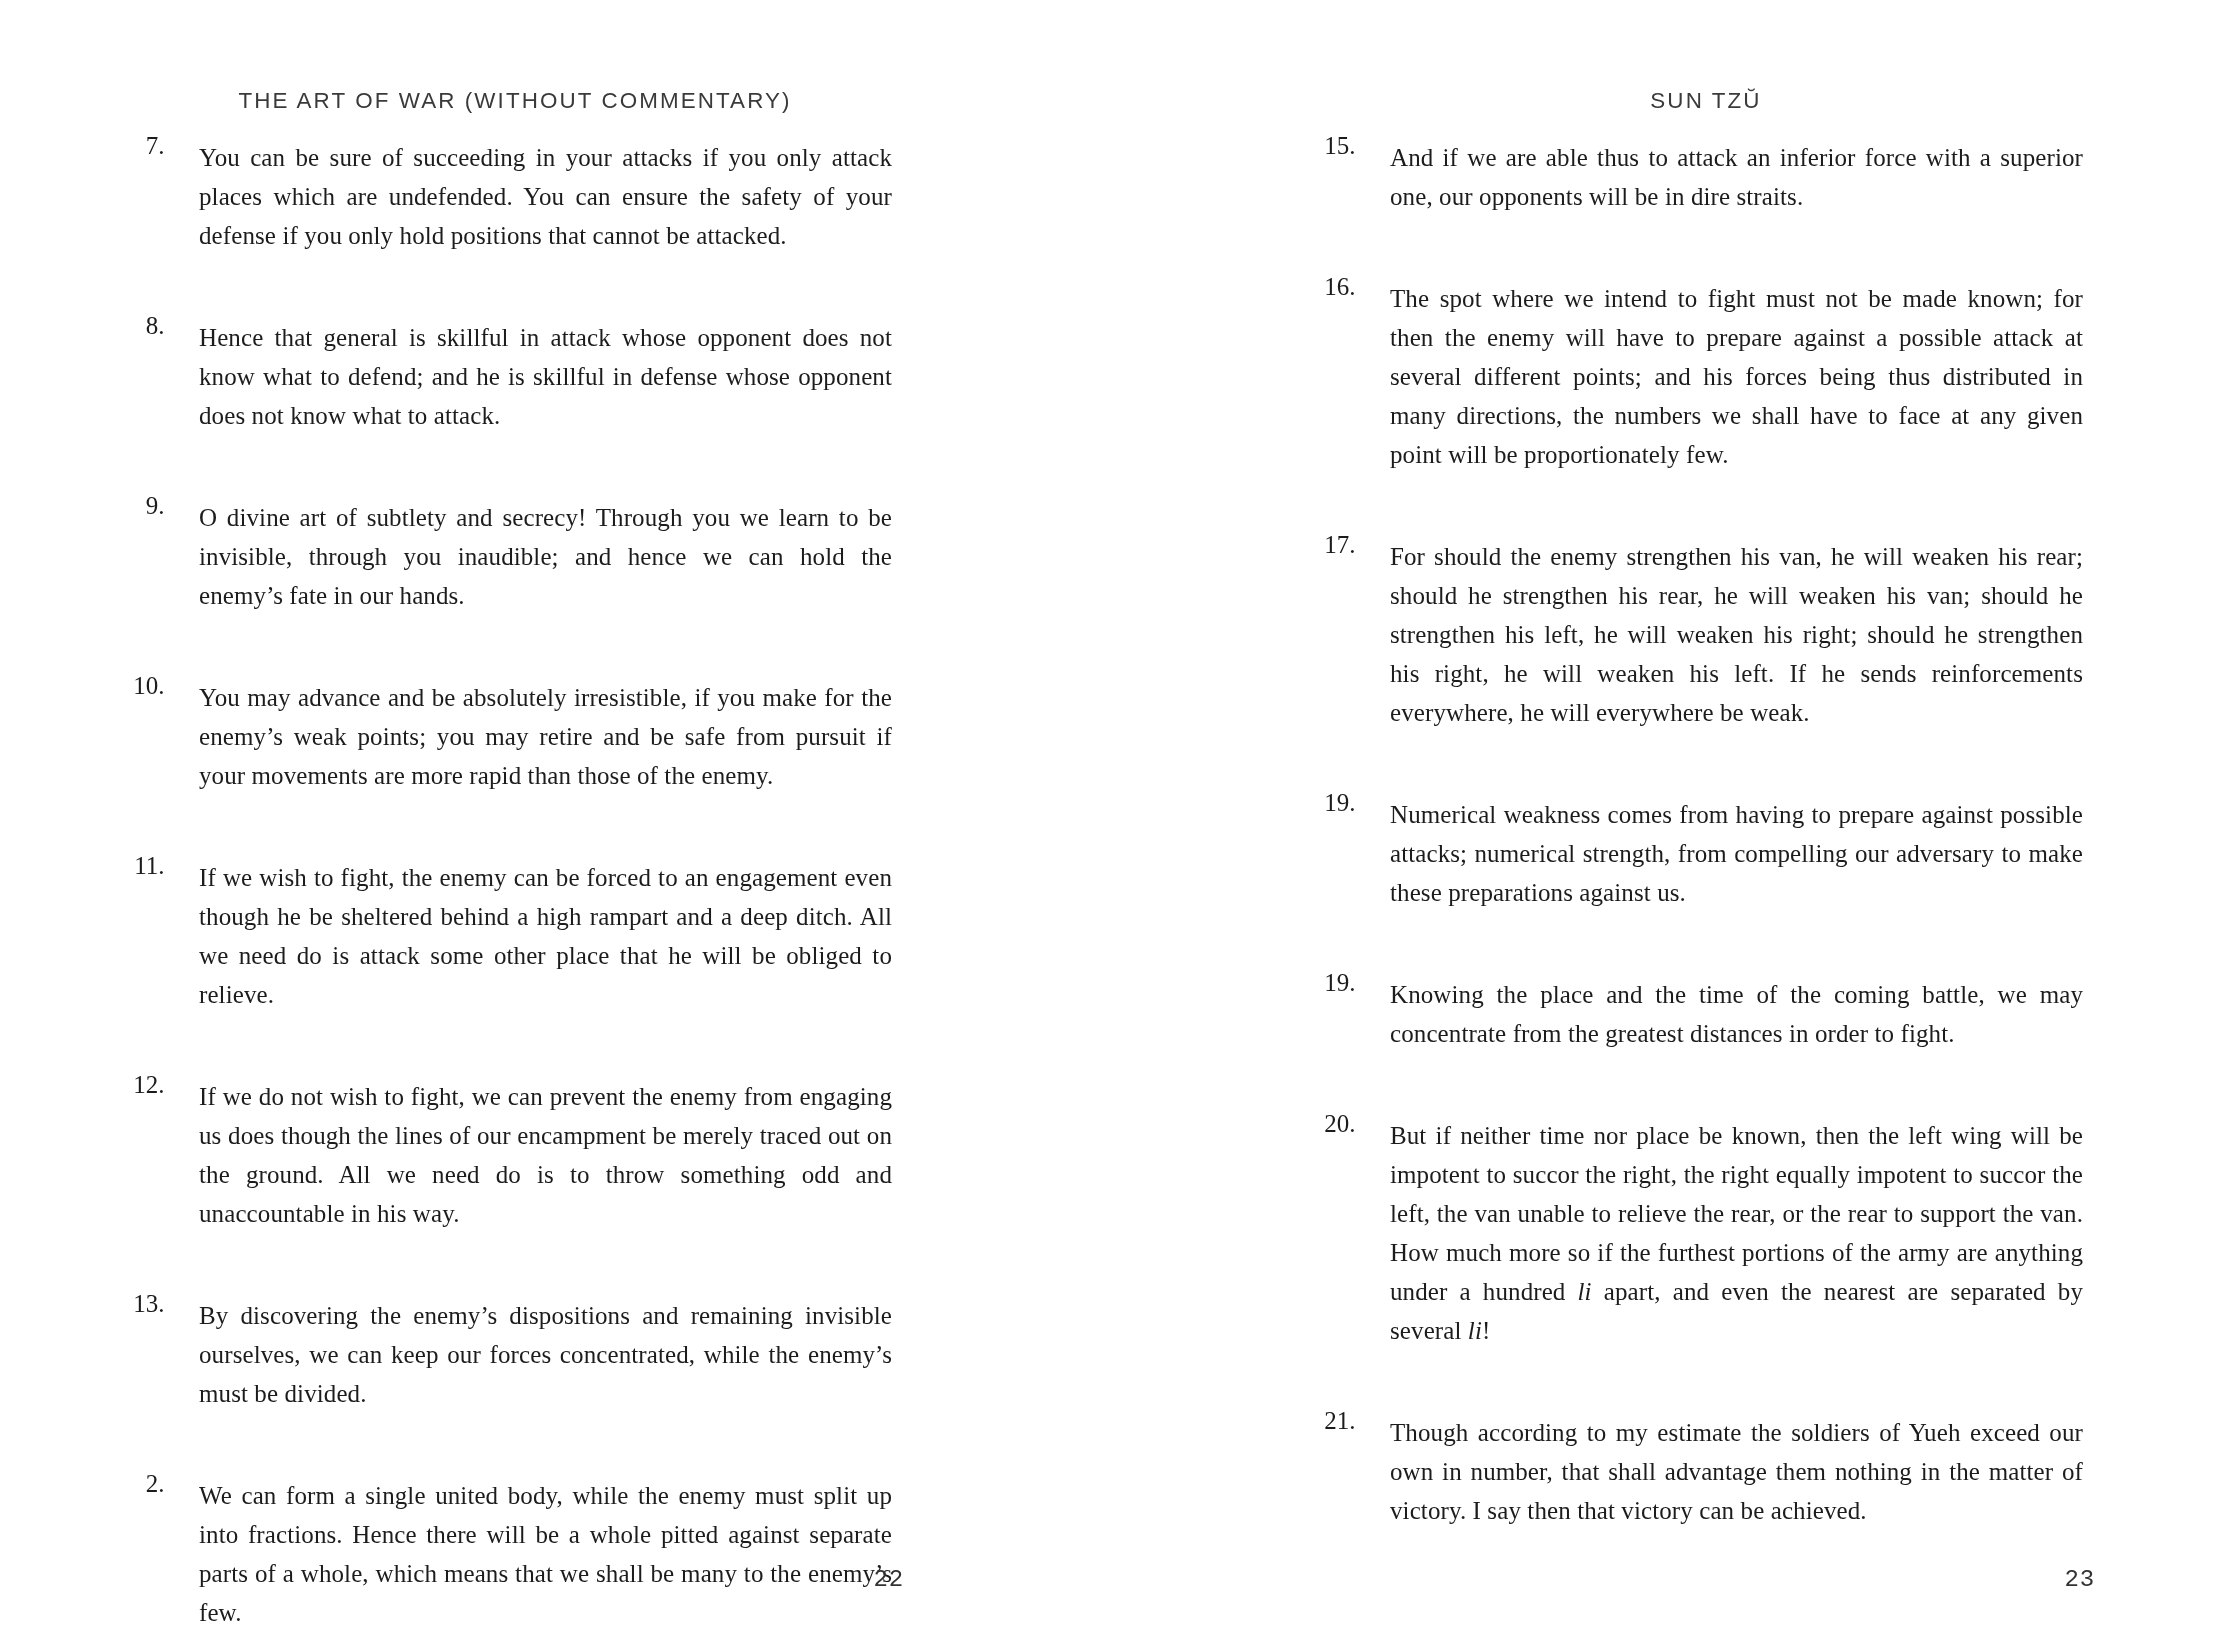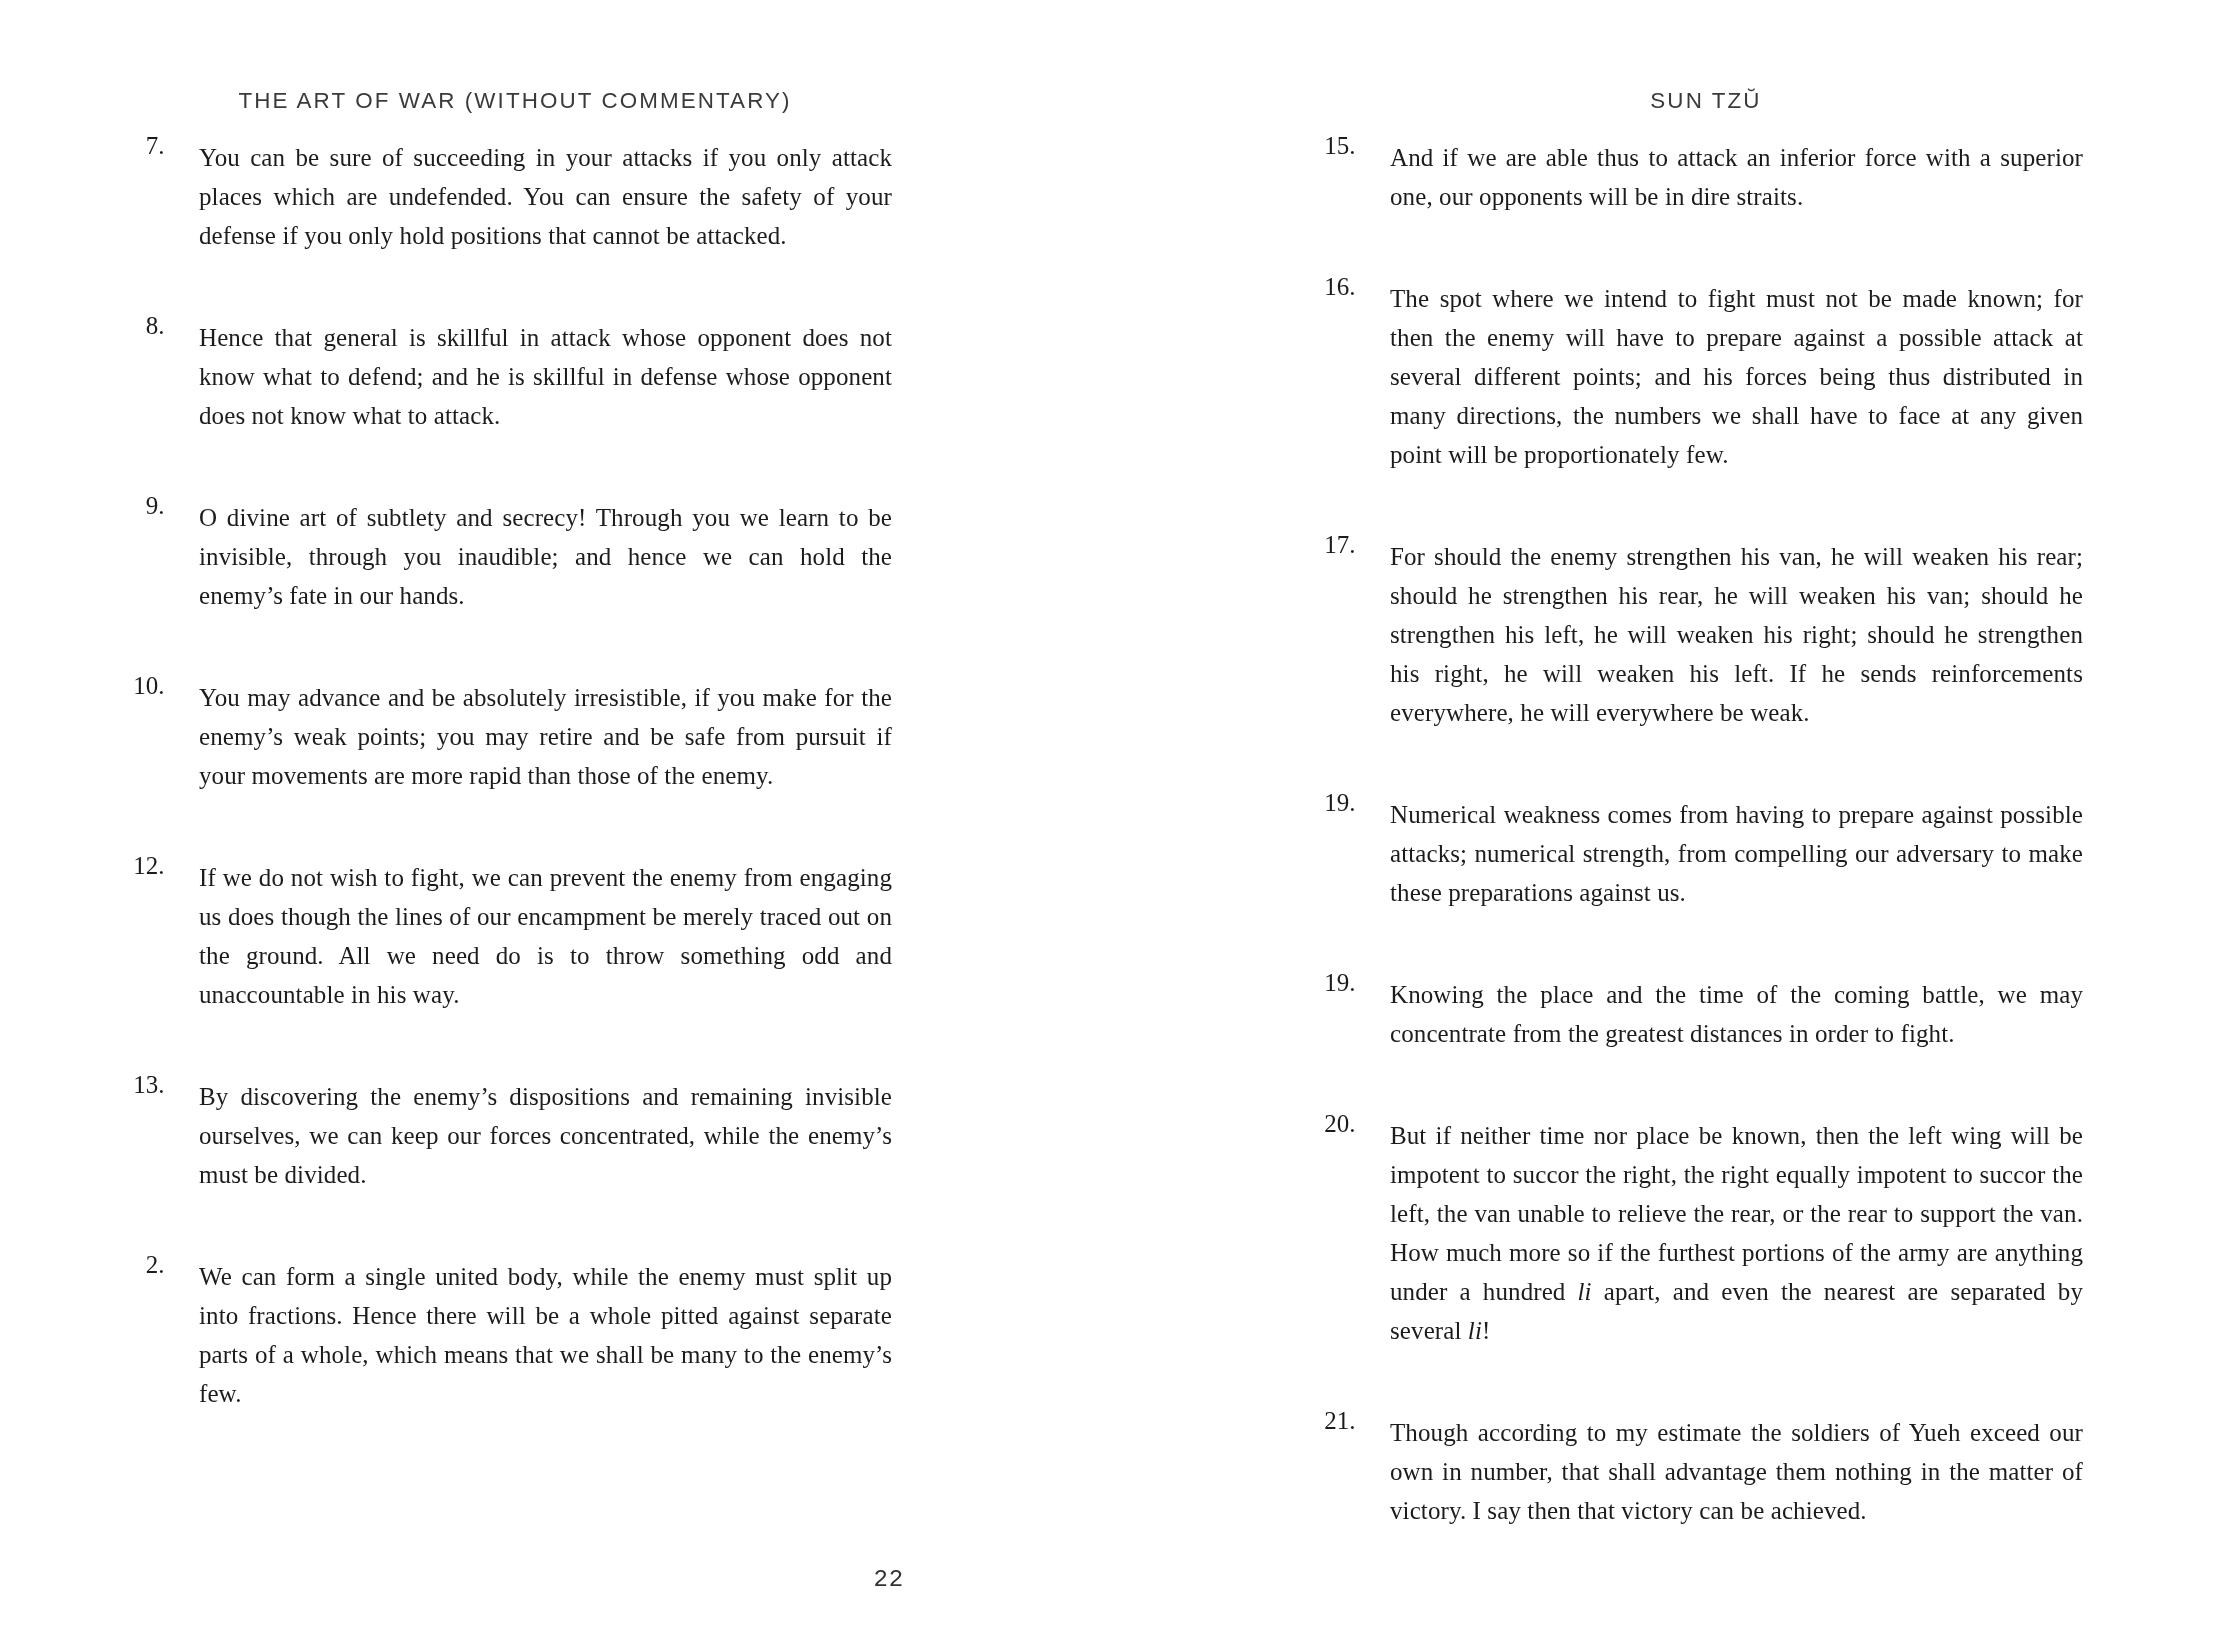--- a/index.html
+++ b/index.html
@@ -76,20 +76,24 @@
   <div class="item">
     <span class="num">9.</span>
     <p class="body"><span>O divine art of subtlety and secrecy! Through you we learn to be invisible, through you inaudible; and hence we can hold the enemy’s fate in our hands.</span></p>
   </div>
 
   <div class="item">
     <span class="num">10.</span>
     <p class="body"><span>You may advance and be absolutely irresistible, if you make for the enemy’s weak points; you may retire and be safe from pursuit if your movements are more rapid than those of the enemy.</span></p>
   </div>
 
+  <div class="item">
+    <span class="num">11.</span>
+    <p class="body"><span>If we wish to fight, the enemy can be forced to an engagement even though he be sheltered behind a high rampart and a deep ditch. All we need do is attack some other place that he will be obliged to relieve.</span></p>
+  </div>
 
   <div class="item">
     <span class="num">12.</span>
     <p class="body"><span>If we do not wish to fight, we can prevent the enemy from engaging us does though the lines of our encampment be merely traced out on the ground. All we need do is to throw something odd and unaccountable in his way.</span></p>
   </div>
 
   <div class="item">
     <span class="num">13.</span>
     <p class="body"><span>By discovering the enemy’s dispositions and remaining invisible ourselves, we can keep our forces concentrated, while the enemy’s must be divided.</span></p>
   </div>
@@ -134,16 +138,17 @@
     <span class="num">20.</span>
     <p class="body"><span>But if neither time nor place be known, then the left wing will be impotent to succor the right, the right equally impotent to succor the left, the van unable to relieve the rear, or the rear to support the van. How much more so if the furthest portions of the army are anything under a hundred </span><em>li</em><span> apart, and even the nearest are separated by several </span><em>li</em><span>!</span></p>
   </div>
 
   <div class="item">
     <span class="num">21.</span>
     <p class="body"><span>Though according to my estimate the soldiers of Yueh exceed our own in number, that shall advantage them nothing in the matter of victory. I say then that victory can be achieved.</span></p>
   </div>
 
 </div>
+    <div class="folio">23</div>
   </div>
 
 </div>
 
 
 </body></html>

